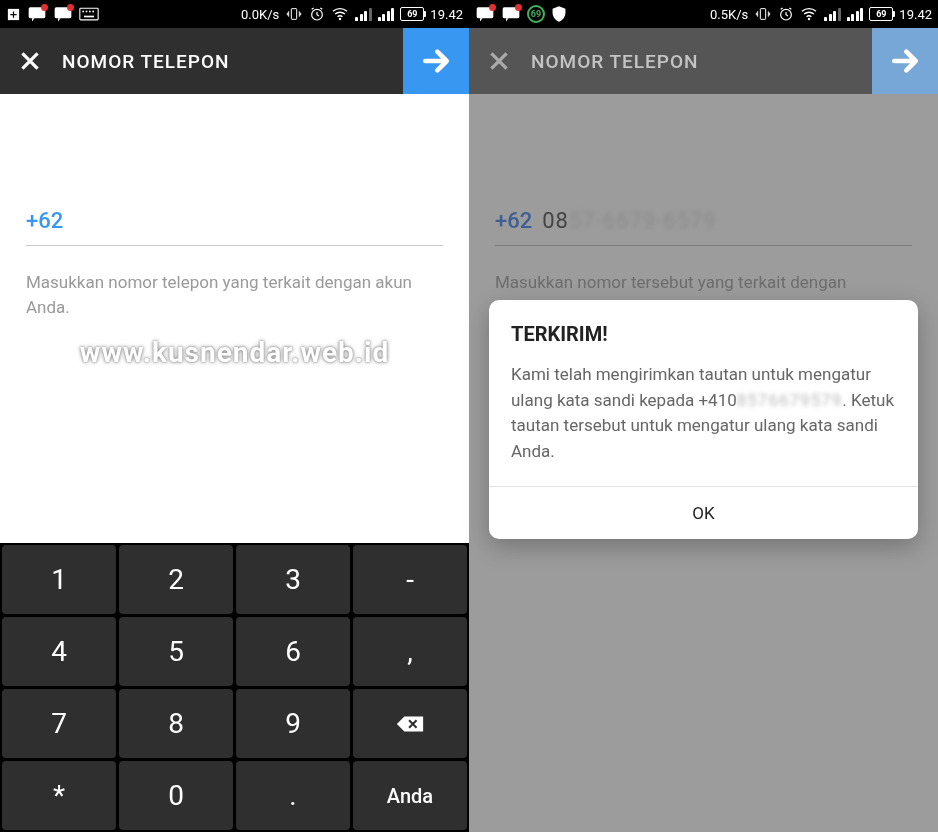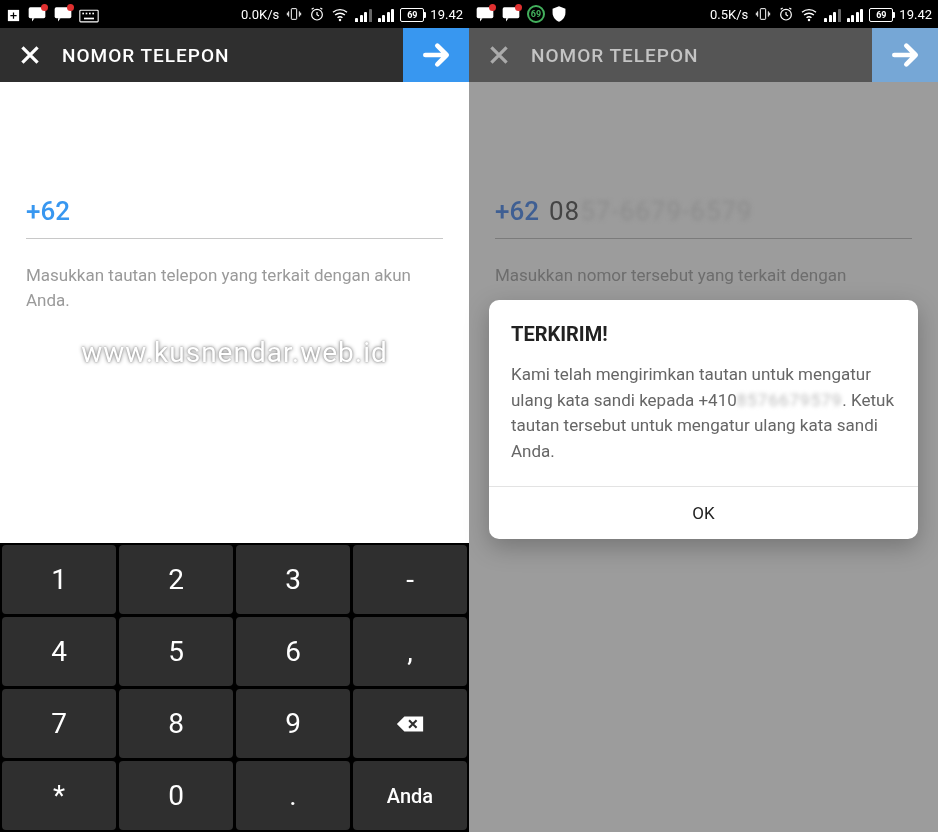--- a/index.html
+++ b/index.html
@@ -2,43 +2,43 @@
 <html><head>
 <meta charset="utf-8">
 <style>
   * { margin: 0; padding: 0; box-sizing: border-box; }
   html, body { width: 938px; height: 832px; font-family: Roboto, Arial, sans-serif; background: #fff; overflow: hidden; }
   .root { display: flex; width: 938px; height: 832px; }
   .phone { width: 469px; height: 832px; position: relative; background: #fff; display: flex; flex-direction: column; }
 
   
   .statusbar { height: 28px; background: #000; color: #fff; display: flex; align-items: center; justify-content: space-between; padding: 0 6px; font-size: 13px; }
-  .status-left, .status-right { display: flex; align-items: flex-end; gap: 6px; }
+  .status-left, .status-right { display: flex; align-items: center; gap: 6px; }
   .statusbar svg { fill: #fff; display: block; }
   .bbm-badge { position: relative; width: 20px; height: 18px; }
   .bbm-badge .dot { position: absolute; top: -1px; right: -1px; width: 7px; height: 7px; background: #e03030; border-radius: 50%; }
   .green-badge { width: 18px; height: 18px; border: 2px solid #43b05c; border-radius: 50%; display: flex; align-items: center; justify-content: center; font-size: 9px; color: #43b05c; font-weight: 700; }
   .battery { position: relative; width: 24px; height: 14px; border: 1.4px solid #fff; border-radius: 2px; display: flex; align-items: center; justify-content: center; font-size: 9px; font-weight: 700; }
   .battery::after { content: ""; position: absolute; right: -3px; top: 3px; width: 2px; height: 6px; background: #fff; border-radius: 0 1px 1px 0; }
   .sigbars { display: flex; align-items: flex-end; gap: 1.5px; height: 14px; }
   .sigbars span { width: 3px; background: #fff; border-radius: 1px 1px 0 0; }
   .sigbars .b1 { height: 4px; } .sigbars .b2 { height: 7px; } .sigbars .b3 { height: 10px; } .sigbars .b4 { height: 13px; opacity: .4; }
   .sigbars.full .b4 { opacity: 1; }
 
   
-  .appbar { height: 54px; background: #2f2f2f; color: #fff; display: flex; align-items: center; }
+  .appbar { height: 66px; background: #2f2f2f; color: #fff; display: flex; align-items: center; }
   .appbar .close { width: 60px; height: 100%; display:flex; align-items:center; justify-content:center; }
   .appbar .close svg { width: 26px; height: 26px; stroke:#fff; stroke-width:3; fill:none; }
   .appbar .title { flex: 1; font-size: 19px; font-weight: 500; letter-spacing: 1px; padding-left: 2px; }
   .appbar .submit { width: 66px; height: 100%; background: #3897f0; display:flex; align-items:center; justify-content:center; }
   .appbar .submit svg { width: 32px; height: 32px; stroke:#fff; stroke-width:3.5; fill:none; stroke-linecap:round; stroke-linejoin:round; }
 
   
   .form-area { padding: 36px 26px 0 26px; }
-  .phone-row { display:flex; align-items:flex-end; gap:10px; font-size:26px; padding-top:78px; border-bottom:1px solid #c8c8c8; padding-bottom:12px; }
+  .phone-row { display:flex; align-items:flex-end; gap:10px; font-size:22px; padding-top:78px; border-bottom:1px solid #c8c8c8; padding-bottom:12px; }
   .phone-row .cc { color:#3897f0; font-weight:500; }
   .phone-row .num { color:#222; letter-spacing:1px; }
   .phone-row .num .blur { color:#b8b8b8; filter: blur(2px); letter-spacing:1px; }
   .hint { margin-top:24px; color:#9a9a9a; font-size:17px; line-height:1.45; }
 
   
   .keypad { margin-top:auto; background:#000; padding:2px; }
   .keyrow { display:flex; gap:3px; margin-bottom:3px; }
   .keyrow:last-child { margin-bottom:0; }
   .key { flex:1 1 0; height:69px; background:#2f2f2f; color:#fff; font-size:28px; display:flex; align-items:center; justify-content:center; border-radius:4px; user-select:none; }
@@ -59,21 +59,21 @@
   .phone.dim .hint { color:#6d6d6d; }
 
   .dialog { position:absolute; left:20px; right:20px; top:300px; background:#fff; border-radius:10px; box-shadow:0 8px 24px rgba(0,0,0,.25); overflow:hidden; }
   .dialog .dtitle { font-size:20px; font-weight:700; color:#222; padding:22px 22px 10px 22px; }
   .dialog .dbody { font-size:17px; color:#666; line-height:1.5; padding:6px 22px 22px 22px; }
   .dialog .dbody .blurnum { filter: blur(2px); color:#bbb; letter-spacing:1px; }
   .dialog .dactions { border-top:1px solid #e3e3e3; display:flex; }
   .dialog .dok { flex:1; text-align:center; padding:16px 0; font-size:17px; font-weight:400; color:#222; }
 
   
-  .watermark { position:absolute; top:336px; left:0; width:100%; text-align:center; font-size:28px; font-weight:400; color:#fff; text-shadow:0 0 4px #888, 0 0 2px #888; pointer-events:none; letter-spacing:1px; }
+  .watermark { position:absolute; top:336px; left:0; width:100%; text-align:center; font-size:28px; font-weight:700; color:#fff; text-shadow:0 0 4px #888, 0 0 2px #888; pointer-events:none; letter-spacing:1px; }
 </style>
 </head>
 <body>
 
 <div class="root">
 
   <div class="phone">
     <div class="statusbar">
       <div class="status-left">
         <span>
@@ -161,21 +161,21 @@
         <svg viewBox="0 0 24 24">
             <path d="M4 12h15M13 5l7 7-7 7"></path>
           </svg>
       </div>
     </div>
 
     <div class="form-area">
       <div class="phone-row">
         <span class="cc">+62</span>
       </div>
-      <div class="hint">Masukkan tautan telepon yang terkait dengan akun Anda.</div>
+      <div class="hint">Masukkan nomor telepon yang terkait dengan akun Anda.</div>
     </div>
 
     <div class="watermark">www.kusnendar.web.id</div>
 
     <div class="keypad">
       <div class="keyrow">
         <div class="key">1</div>
         <div class="key">2</div>
         <div class="key">3</div>
         <div class="key">-</div>

